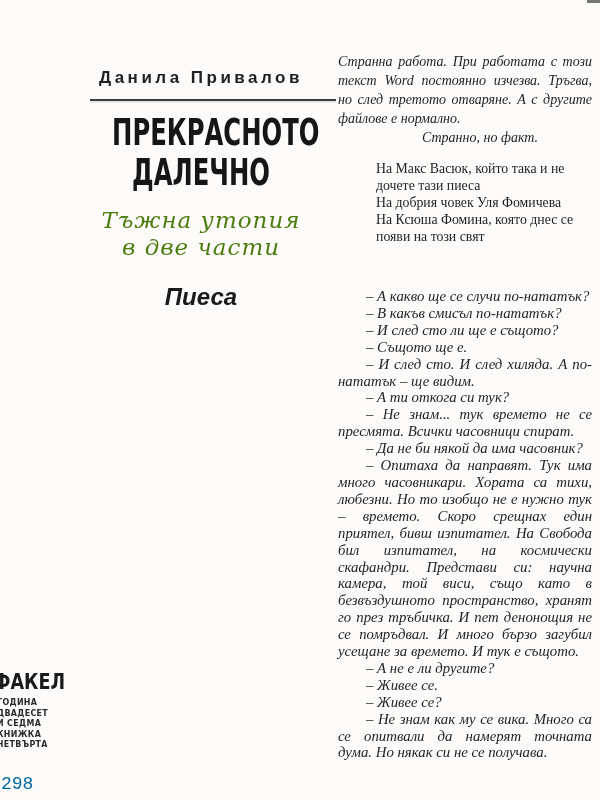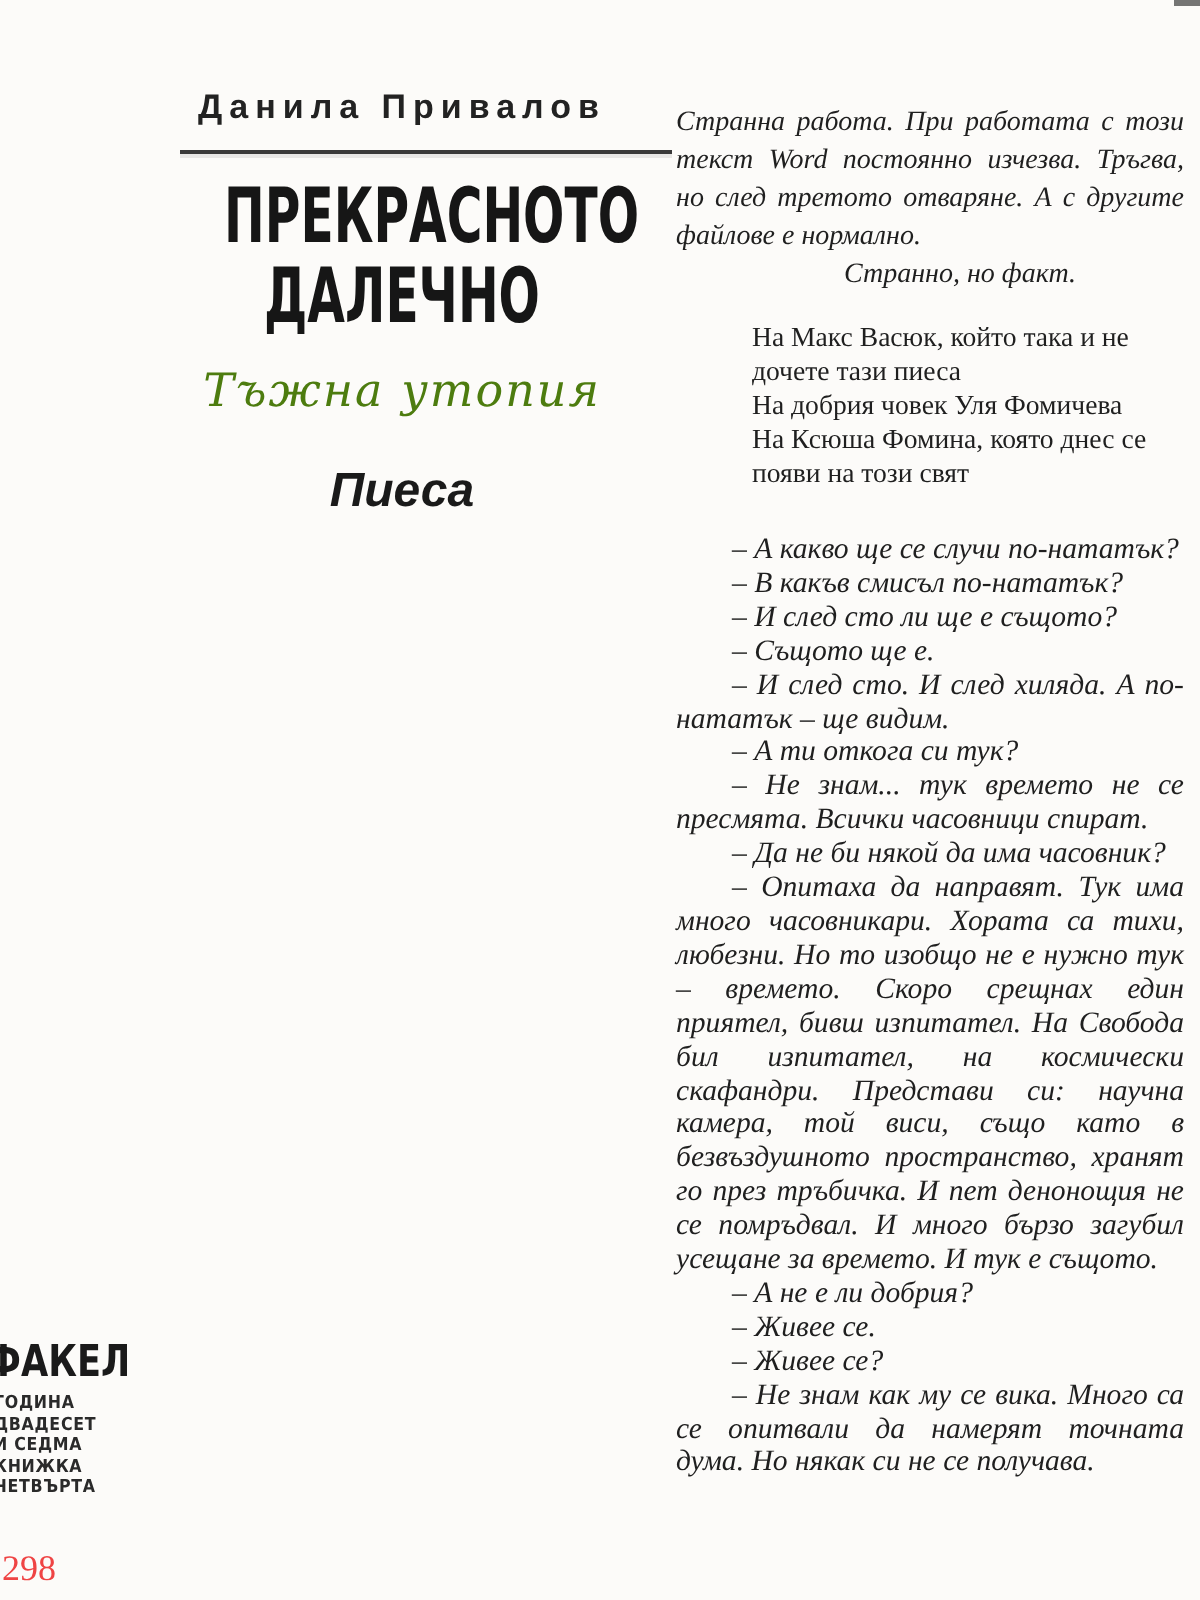--- a/index.html
+++ b/index.html
@@ -11,21 +11,21 @@
   .page{
     position:relative;
     width:600px;height:800px;
     background:#fcfbf9;
     overflow:hidden;
     color:#1f1f1f;
   }
   
   .left-col{
     position:absolute;
-    left:62px; top:44px; width:278px;
+    left:62px; top:68px; width:278px;
     text-align:center;
   }
   .author{
     font-family:"Liberation Sans", sans-serif;
     font-weight:700;
     font-size:17px;
     letter-spacing:3.5px;
     color:#222;
     white-space:nowrap;
   }
@@ -82,21 +82,21 @@
     text-indent:30px;
   }
   .dedication{
     margin:13px 0 0 38px;
     font-size:13.8px;
     line-height:17px;
     font-style:normal;
   }
   .dedication div{margin:0;}
   .dialogue{
-    margin-top:22px;
+    margin-top:43px;
   }
   .dialogue p{
     margin:0;
     font-style:italic;
     font-size:14.8px;
     line-height:16.9px;
     text-align:justify;
     text-indent:28px;
   }
   
@@ -121,23 +121,23 @@
     line-height:10.6px;
     letter-spacing:0.4px;
     transform:scaleX(0.88);
     transform-origin:0 0;
     color:#2a2a2a;
     white-space:nowrap;
   }
   .page-number{
     position:absolute;
     left:1px; top:774px;
-    font-family:Liberation Serif, serif;
+    font-family:Liberation Mono, monospace;
     font-size:18px;
-    color:#ef4444;
+    color:#0369a1;
   }
   .scan-artifact{
     position:absolute;
     right:0; top:0;
     width:13px; height:3px;
     background:#5d5d5d;
     opacity:.85;
   }
 </style>
 </head>
@@ -149,20 +149,21 @@
 
   <div class="left-col">
     <div class="author">Данила Привалов</div>
     <div class="title-rule"></div>
     <div class="main-title">
         <div>ПРЕКРАСНОТО</div>
         <div>ДАЛЕЧНО</div>
       </div>
     <div class="subtitle">
         <div>Тъжна утопия</div>
+        <div>в две части</div>
       </div>
     <div class="genre">Пиеса</div>
   </div>
 
   <div class="right-col">
     <div class="intro">
         <p>Странна работа. При работата с този текст Word постоянно изчезва. Тръгва, но след третото отваряне. А с другите файлове е нормално.</p>
         <p>Странно, но факт.</p>
       </div>
     <div class="dedication">
@@ -173,21 +174,21 @@
     <div class="dialogue">
         <p>– А какво ще се случи по-нататък?</p>
         <p>– В какъв смисъл по-нататък?</p>
         <p>– И след сто ли ще е същото?</p>
         <p>– Същото ще е.</p>
         <p>– И след сто. И след хиляда. А по-нататък – ще видим.</p>
         <p>– А ти откога си тук?</p>
         <p>– Не знам... тук времето не се пресмята. Всички часовници спират.</p>
         <p>– Да не би някой да има часовник?</p>
         <p>– Опитаха да направят. Тук има много часовникари. Хората са тихи, любезни. Но то изобщо не е нужно тук – времето. Скоро срещнах един приятел, бивш изпитател. На Свобода бил изпитател, на космически скафандри. Представи си: научна камера, той виси, също като в безвъздушното пространство, хранят го през тръбичка. И пет денонощия не се помръдвал. И много бързо загубил усещане за времето. И тук е същото.</p>
-        <p>– А не е ли добрия?</p>
+        <p>– А не е ли другите?</p>
         <p>– Живее се.</p>
         <p>– Живее се?</p>
         <p>– Не знам как му се вика. Много са се опитвали да намерят точната дума. Но някак си не се получава.</p>
       </div>
   </div>
 
   <div class="magazine-name">ФАКЕЛ</div>
   <div class="issue-block">
       <div>ГОДИНА</div>
       <div>ДВАДЕСЕТ</div>

